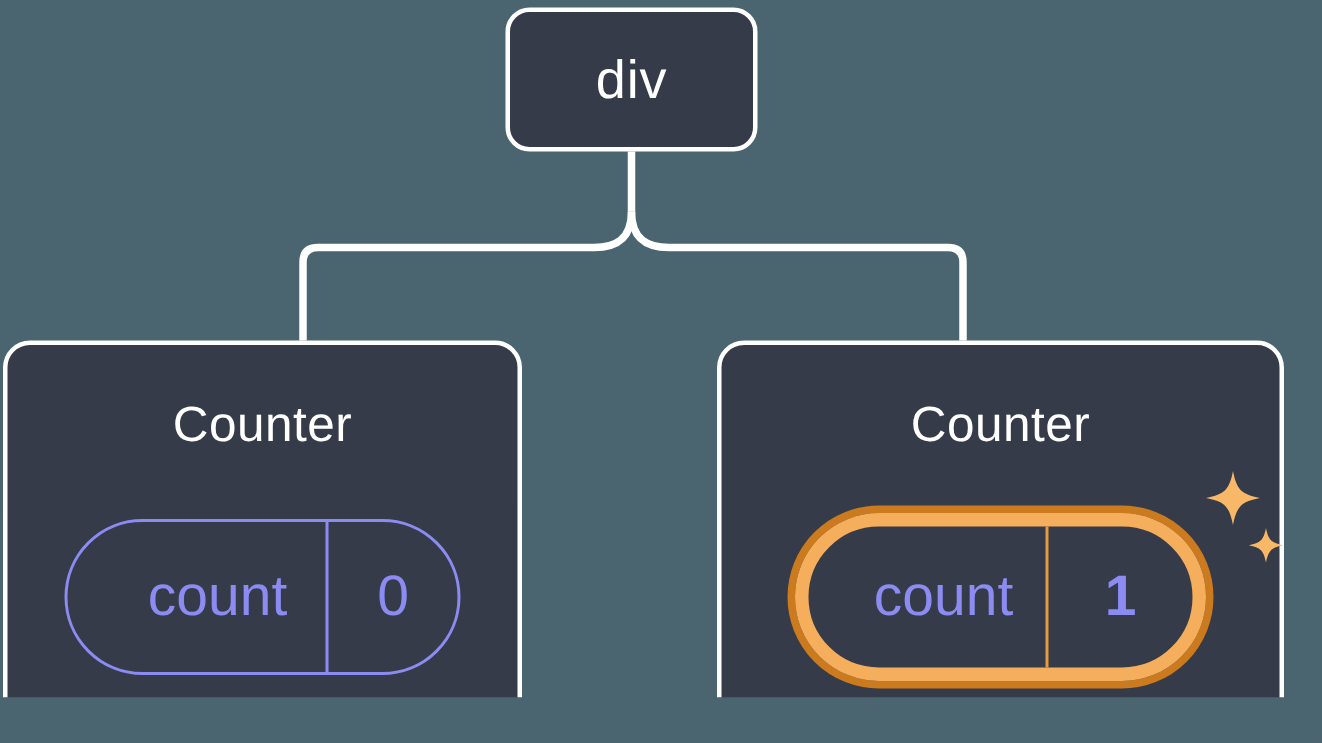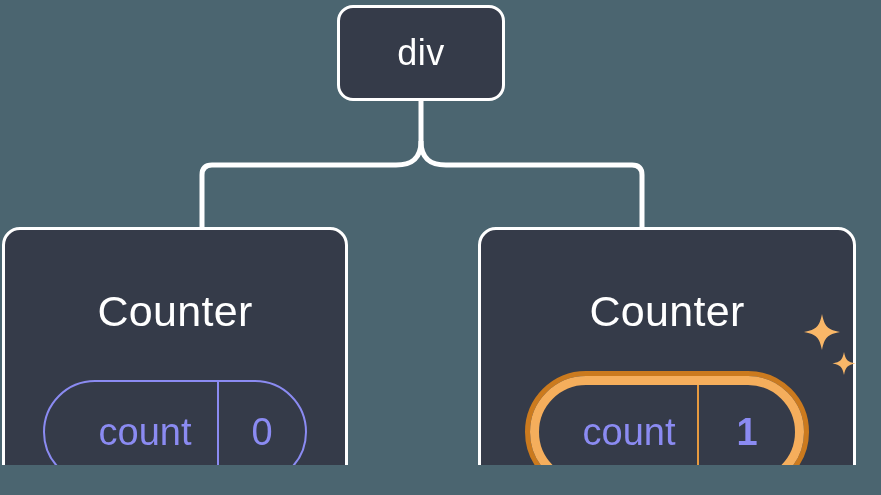--- a/index.html
+++ b/index.html
@@ -59,23 +59,23 @@
     border-radius: 18px;
     display: flex;
     flex-direction: column;
     align-items: center;
   }
   #counter-left  { left: 2px;   width: 346px; }
   #counter-right { left: 478px; width: 378px; }
 
   .counter-title {
     color: #ffffff;
-    font-size: 43px;
+    font-size: 33px;
     line-height: 1;
-    margin-top: 60px;
+    margin-top: 36px;
     letter-spacing: 0.3px;
   }
 
   
   .state-pill {
     position: relative;
     display: flex;
     align-items: stretch;
     border: 2px solid #8b8bf2;
     border-radius: 999px;

